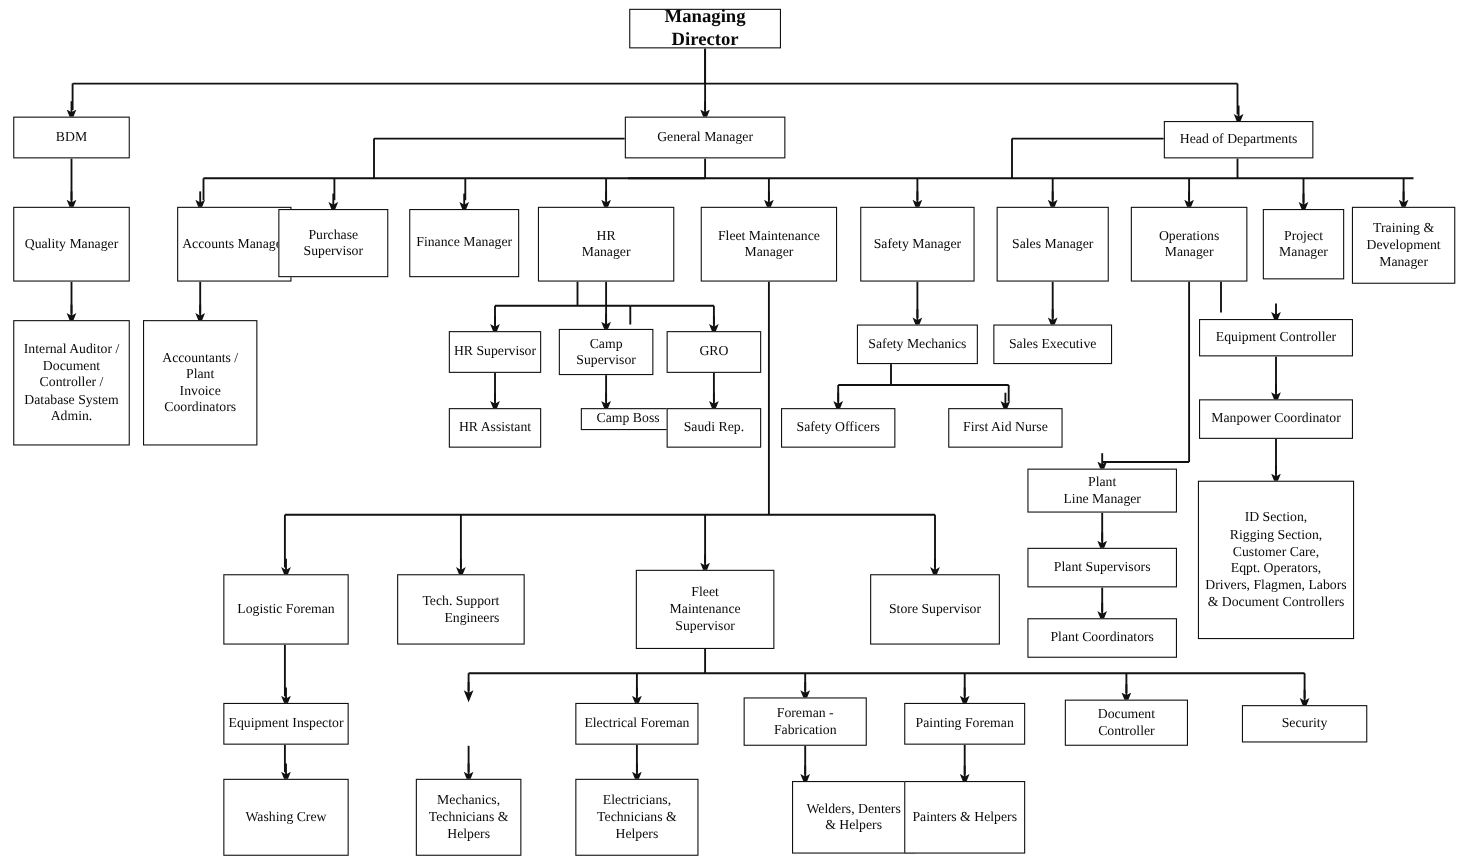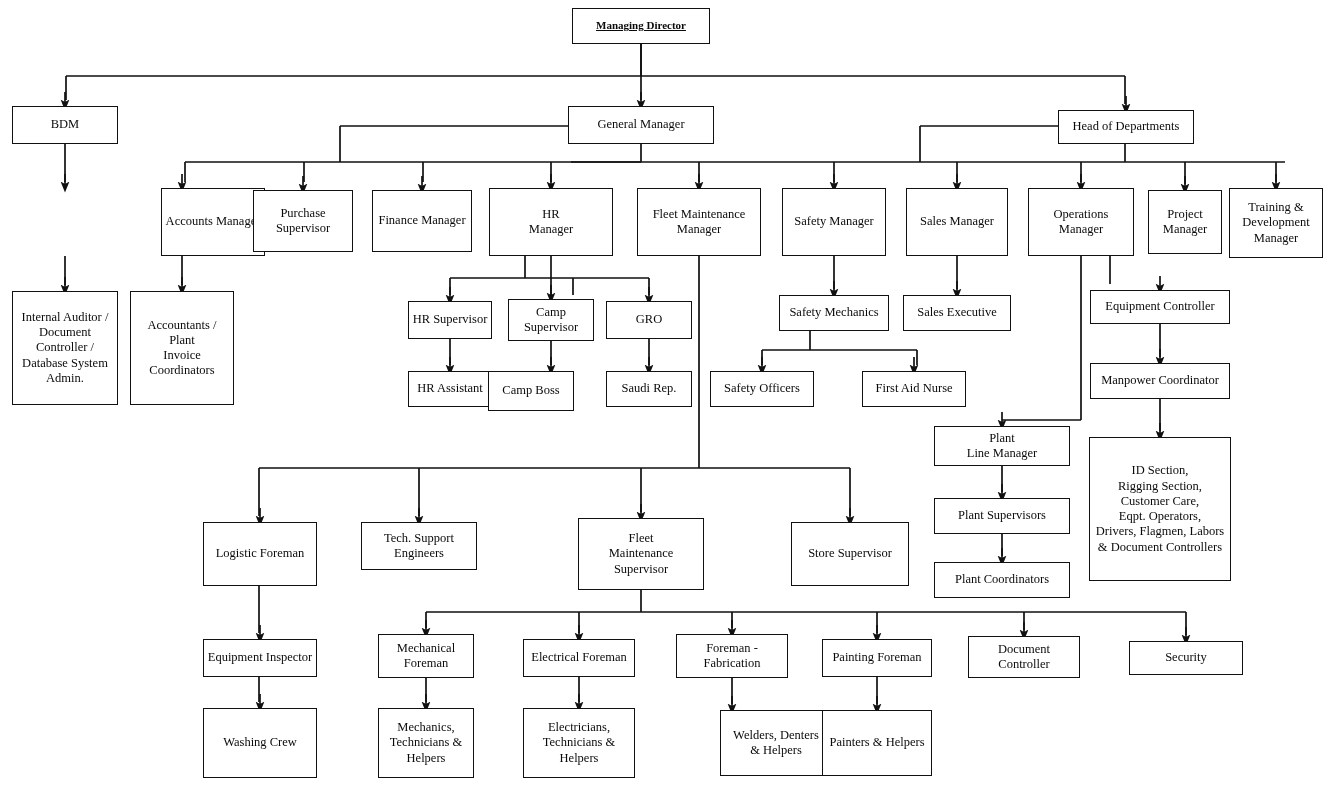--- a/index.html
+++ b/index.html
@@ -33,22 +33,21 @@
     text-align: center;
     font-size: 12.5px;
     line-height: 1.22;
     color: #0a0a0a;
     padding: 2px 3px;
     white-space: pre-line;
     z-index: 2;
   }
   .node.root {
     font-weight: bold;
-    font-size: 11px;
-    text-decoration: underline;
+    font-size: 17px;
   }
 </style>
 </head>
 <body>
 
 <div id="chart-root">
   <svg id="edge-layer" viewBox="0 0 1335 789" xmlns="http://www.w3.org/2000/svg">
     <defs>
       <marker id="arrowhead" markerWidth="7" markerHeight="7" refX="3.2" refY="3" orient="auto" markerUnits="strokeWidth">
         <path d="M0,0.4 L6.4,3 L0,5.6 L1.5,3 Z" fill="#111111"></path>
@@ -147,20 +146,21 @@
         <path d="M426,694 L426,707" marker-end="url(#arrowhead)"></path>
         <path d="M579,694 L579,707" marker-end="url(#arrowhead)"></path>
         <path d="M732,696 L732,709" marker-end="url(#arrowhead)"></path>
         <path d="M877,696 L877,709" marker-end="url(#arrowhead)"></path>
       </g>
   </svg>
 <div class="node root" style="left: 572px; top: 8px; width: 138px; height: 36px;">Managing Director</div>
     <div class="node" style="left: 12px; top: 106px; width: 106px; height: 38px;">BDM</div>
     <div class="node" style="left: 568px; top: 106px; width: 146px; height: 38px;">General Manager</div>
     <div class="node" style="left: 1058px; top: 110px; width: 136px; height: 34px;">Head of Departments</div>
+    <div class="node" style="left: 12px; top: 188px; width: 106px; height: 68px;">Quality Manager</div>
     <div class="node" style="left: 130px; top: 188px; width: 104px; height: 68px; margin-left: 31px;">Accounts Manager</div>
     <div class="node" style="left: 253px; top: 190px; width: 100px; height: 62px; text-align: center;">Purchase
 Supervisor</div>
     <div class="node" style="left: 372px; top: 190px; width: 100px; height: 62px; text-align: right;">Finance Manager</div>
     <div class="node" style="left: 489px; top: 188px; width: 124px; height: 68px;">HR
 Manager</div>
     <div class="node" style="left: 637px; top: 188px; width: 124px; height: 68px;">Fleet Maintenance
 Manager</div>
     <div class="node" style="left: 782px; top: 188px; width: 104px; height: 68px;">Safety Manager</div>
     <div class="node" style="left: 906px; top: 188px; width: 102px; height: 68px;">Sales Manager</div>
@@ -179,45 +179,43 @@
 Invoice
 Coordinators</div>
     <div class="node" style="left: 408px; top: 301px; width: 84px; height: 38px;">HR Supervisor</div>
     <div class="node" style="left: 508px; top: 299px; width: 86px; height: 42px;">Camp
 Supervisor</div>
     <div class="node" style="left: 606px; top: 301px; width: 86px; height: 38px;">GRO</div>
     <div class="node" style="left: 779px; top: 295px; width: 110px; height: 36px;">Safety Mechanics</div>
     <div class="node" style="left: 903px; top: 295px; width: 108px; height: 36px;">Sales Executive</div>
     <div class="node" style="left: 1090px; top: 290px; width: 140px; height: 34px;">Equipment Controller</div>
     <div class="node" style="left: 408px; top: 371px; width: 84px; height: 36px;">HR Assistant</div>
-    <div class="node" style="left: 488px; top: 371px; width: 86px; height: 40px;">Camp Boss</div>
+    <div class="node" style="left: 528px; top: 371px; width: 86px; height: 20px;">Camp Boss</div>
     <div class="node" style="left: 606px; top: 371px; width: 86px; height: 36px;">Saudi Rep.</div>
     <div class="node" style="left: 710px; top: 371px; width: 104px; height: 36px;">Safety Officers</div>
     <div class="node" style="left: 862px; top: 371px; width: 104px; height: 36px;">First Aid Nurse</div>
     <div class="node" style="left: 1090px; top: 363px; width: 140px; height: 36px;">Manpower Coordinator</div>
     <div class="node" style="left: 934px; top: 426px; width: 136px; height: 40px;">Plant
 Line Manager</div>
     <div class="node" style="left: 1089px; top: 437px; width: 142px; height: 144px;">ID Section,
 Rigging Section,
 Customer Care,
 Eqpt. Operators,
 Drivers, Flagmen, Labors
 &amp; Document Controllers</div>
     <div class="node" style="left: 934px; top: 498px; width: 136px; height: 36px;">Plant Supervisors</div>
     <div class="node" style="left: 934px; top: 562px; width: 136px; height: 36px;">Plant Coordinators</div>
     <div class="node" style="left: 203px; top: 522px; width: 114px; height: 64px;">Logistic Foreman</div>
-    <div class="node" style="left: 361px; top: 522px; width: 116px; height: 48px;">Tech. Support
+    <div class="node" style="left: 361px; top: 522px; width: 116px; height: 64px; text-align: right;">Tech. Support
 Engineers</div>
     <div class="node" style="left: 578px; top: 518px; width: 126px; height: 72px;">Fleet
 Maintenance
 Supervisor</div>
     <div class="node" style="left: 791px; top: 522px; width: 118px; height: 64px;">Store Supervisor</div>
     <div class="node" style="left: 203px; top: 639px; width: 114px; height: 38px;">Equipment Inspector</div>
-    <div class="node" style="left: 378px; top: 634px; width: 96px; height: 44px;">Mechanical
-Foreman</div>
     <div class="node" style="left: 523px; top: 639px; width: 112px; height: 38px;">Electrical Foreman</div>
     <div class="node" style="left: 676px; top: 634px; width: 112px; height: 44px;">Foreman -
 Fabrication</div>
     <div class="node" style="left: 822px; top: 639px; width: 110px; height: 38px;">Painting Foreman</div>
     <div class="node" style="left: 968px; top: 636px; width: 112px; height: 42px;">Document
 Controller</div>
     <div class="node" style="left: 1129px; top: 641px; width: 114px; height: 34px;">Security</div>
     <div class="node" style="left: 203px; top: 708px; width: 114px; height: 70px;">Washing Crew</div>
     <div class="node" style="left: 378px; top: 708px; width: 96px; height: 70px;">Mechanics,
 Technicians &amp;

